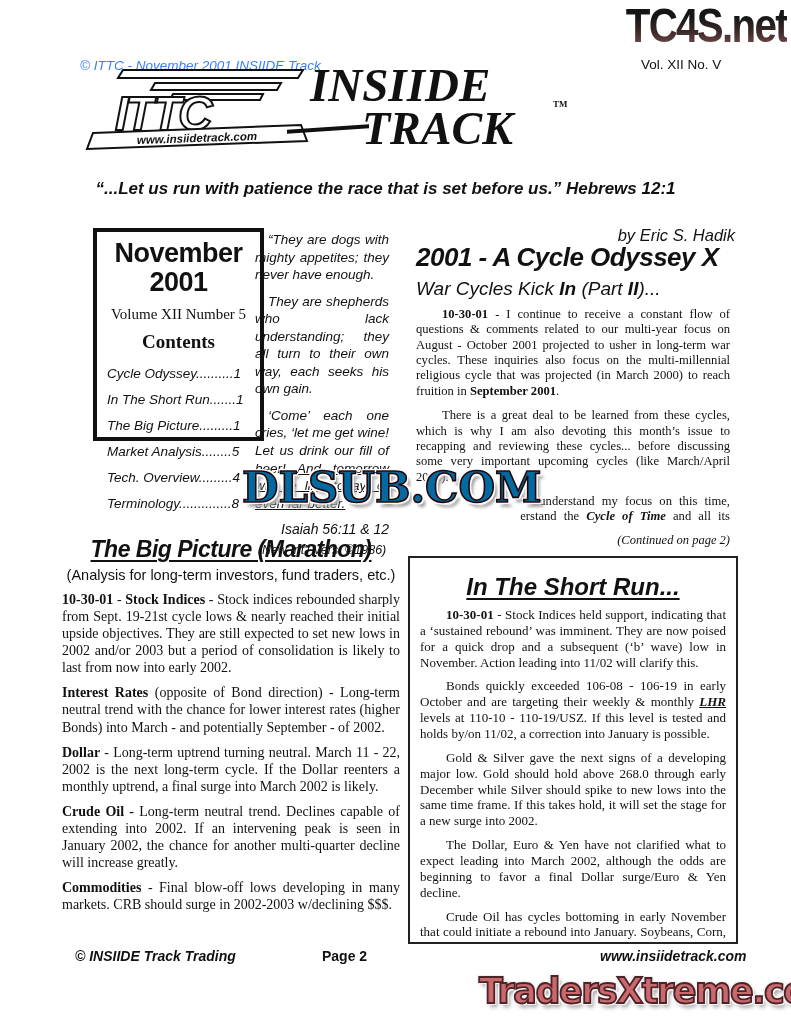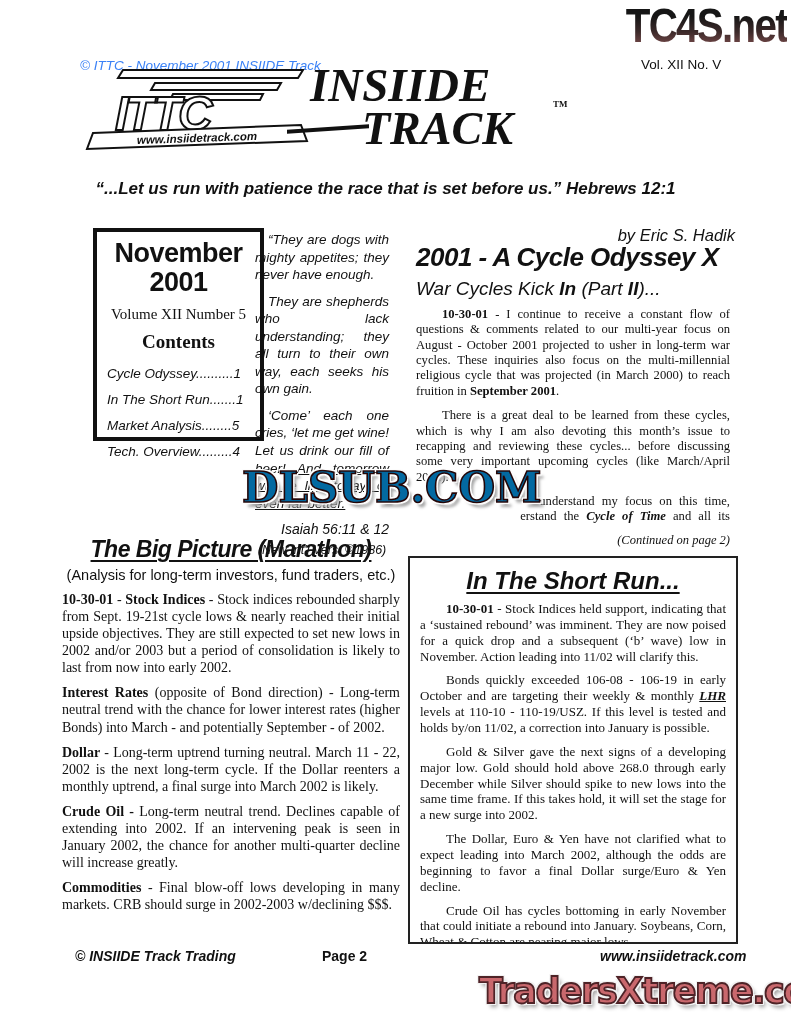--- a/index.html
+++ b/index.html
@@ -74,21 +74,21 @@
   .bp-title {
     text-align:center; font:bold italic 23px/1 "Liberation Sans", sans-serif;
     text-decoration:underline; text-underline-offset:3px; text-decoration-thickness:2px; letter-spacing:-0.5px;
   }
   .bp-sub { text-align:center; margin-top:6px; font:14.5px "Liberation Sans", sans-serif; }
   .bp-p { margin-top:8px; font-size:14px; }
 
   
   .shortrun {
     position:absolute; left:408px; top:556px; width:330px; height:388px;
-    border:2px solid #222; padding:5px 10px; overflow:hidden;
+    border:2px solid #222; padding:11px 10px; overflow:hidden;
   }
   .sr-title {
     text-align:center; font:bold italic 24px/1 "Liberation Sans", sans-serif;
     text-decoration:underline; text-underline-offset:3px; text-decoration-thickness:2px;
     margin-top:6px;
   }
   .sr-p { margin-top:8px; font-size:13px; }
   .sr-em { font-style:italic; font-weight:bold; text-decoration:underline; }
 
   
@@ -144,22 +144,24 @@
   <div class="byline">by Eric S. Hadik</div>
 
   <div class="contents-box">
     <div class="cb-month">November</div>
     <div class="cb-year">2001</div>
     <div class="cb-volume">Volume XII   Number 5</div>
     <div class="cb-title">Contents</div>
     <div class="cb-items">
       <div class="cb-item">Cycle Odyssey..........1</div>
       <div class="cb-item">In The Short Run.......1</div>
+      <div class="cb-item">The Big Picture.........1</div>
       <div class="cb-item">Market Analysis........5</div>
       <div class="cb-item">Tech. Overview.........4</div>
+      <div class="cb-item">Terminology..............8</div>
     </div>
   </div>
 
   <div class="scripture">
     <p>“They are dogs with mighty appetites; they never have enough.</p>
     <p>They are shepherds who lack understanding; they all turn to their own way, each seeks his own gain.</p>
     <p><span>‘Come’ each one cries, ‘let me get wine! Let us drink our fill of beer!  </span><span class="uline">And tomorrow will be like today, or even far better.</span><span>”</span></p>
     <div class="scr-cite">Isaiah 56:11 &amp; 12</div>
     <div class="scr-version">(New Int'l Vers. ©1986)</div>
   </div>

